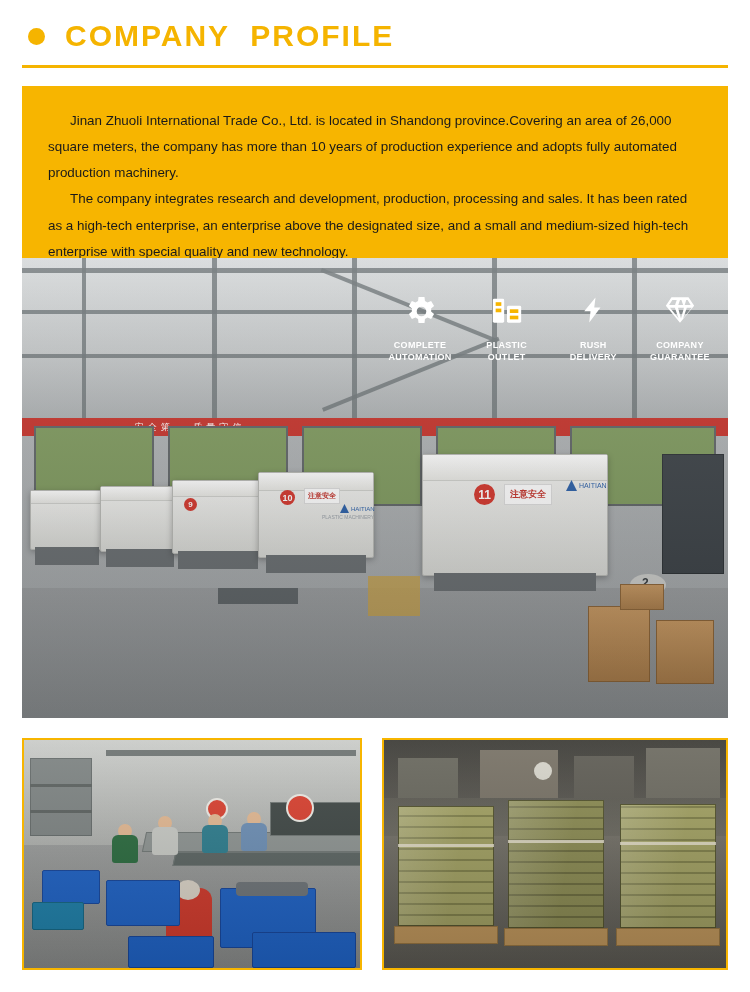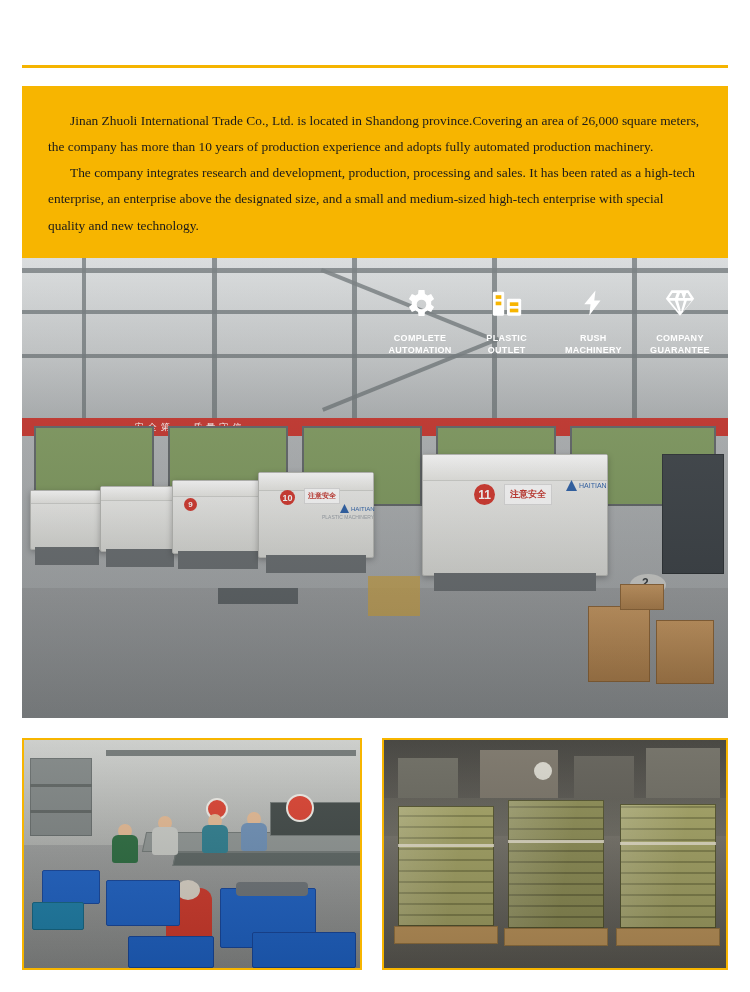--- a/index.html
+++ b/index.html
@@ -62,27 +62,27 @@
     
     -webkit-clip-path: ellipse(125% 100% at 50% 0%);
     clip-path: ellipse(125% 100% at 50% 0%);
   }
   .panel-text {
     padding: 22px 26px 0 26px;
     color: #1a1a1a;
     font-size: 13.4px;
     line-height: 1.95;
   }
-  .panel-text p { text-indent: 22px; font-family: Liberation Serif, serif; }
+  .panel-text p { text-indent: 22px; }
 
   
   .features {
     position: absolute;
     left: 380px;
-    top: 282px;
+    top: 289px;
     width: 340px;
     display: flex;
     justify-content: space-between;
     align-items: flex-start;
     z-index: 4;
   }
   .feature {
     width: 80px;
     text-align: center;
     color: #ffffff;
@@ -215,20 +215,24 @@
       0deg,#a6a566 0px,#a6a566 9px,#82824c 9px,#82824c 11px); }
   .wrap { position:absolute; inset:0; background:linear-gradient(100deg,rgba(255,255,255,.18),rgba(255,255,255,0) 60%); }
 
   .shade { position:absolute; inset:0; pointer-events:none; }
 </style>
 </head>
 <body>
 
 <div class="page">
 
+  <div class="header">
+    <span class="header-dot"></span>
+    <span class="header-title">COMPANY  PROFILE</span>
+  </div>
   <div class="header-rule"></div>
 
   <div class="photo photo-main">
     <div class="hall">
       <div class="roof"></div>
 
       <div class="beam" style="left:0;top:10px;width:100%;height:5px;"></div>
       <div class="beam" style="left:0;top:52px;width:100%;height:4px;"></div>
       <div class="beam" style="left:0;top:96px;width:100%;height:4px;"></div>
       <div class="beam" style="left:60px;top:0;width:4px;height:170px;"></div>
@@ -337,21 +341,21 @@
 OUTLET</div>
     </div>
 
     <div class="feature">
       <div class="glyph">
         <svg width="30" height="36" viewBox="0 0 24 24" fill="#ffffff">
           <path d="M14 2 5 13h5l-1 9 9-12h-5l1-8z"></path>
         </svg>
       </div>
       <div class="cap">RUSH
-MACHINERY</div>
+DELIVERY</div>
     </div>
 
     <div class="feature">
       <div class="glyph">
         <svg width="36" height="34" viewBox="0 0 24 24" fill="#ffffff">
           <path d="M6 3h12l4 6-10 12L2 9l4-6zm.6 2L4.3 8.4h4.2L9.7 5H6.6zm5.4 0-1.2 3.4h3.4L13 5h-1zm4.4 0-1.1 3.4h4.2L17.4 5h-1zM4.9 10.4 11 18l-2.6-7.6H4.9zm5.7 0L12.7 18l2.1-7.6h-4.2zm6.2 0L14.2 18l6.1-7.6h-3.5z"></path>
         </svg>
       </div>
       <div class="cap">COMPANY
 GUARANTEE</div>

